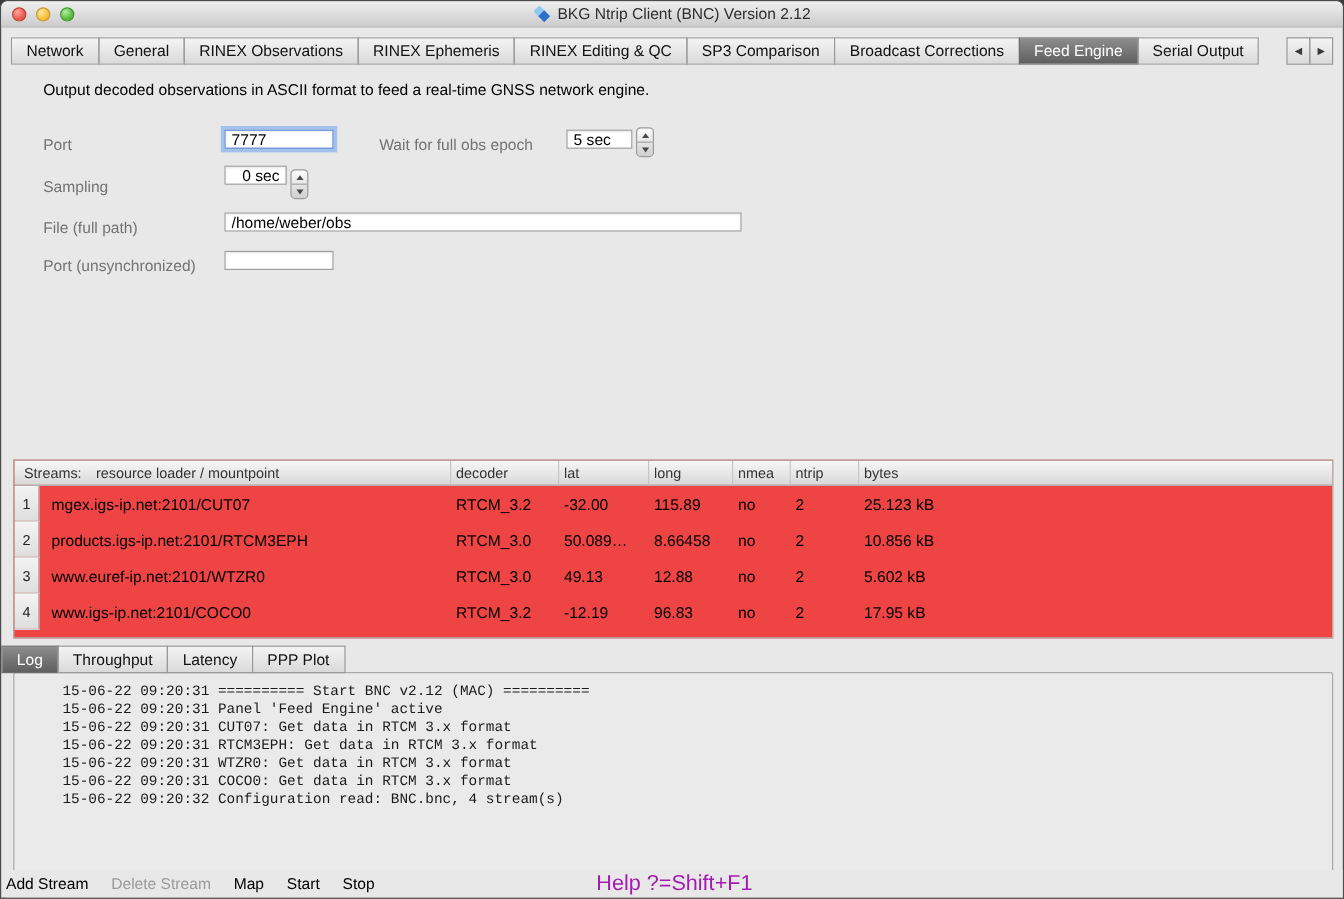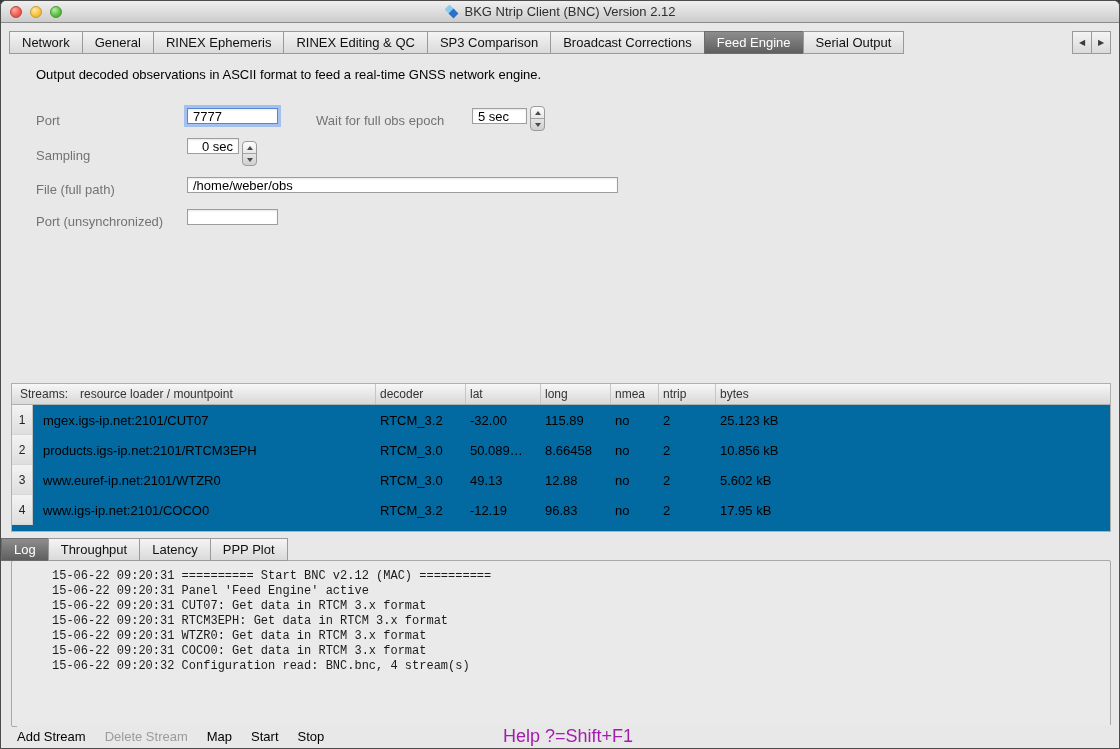--- a/index.html
+++ b/index.html
@@ -43,21 +43,21 @@
   .tinput.focused { border:1px solid #5a86d0; box-shadow:0 0 0 3px rgba(108,158,240,0.55), inset 0 1px 2px rgba(0,0,0,0.08); }
   .spin { position:absolute; width:15px; height:25px; border:1px solid #9b9b9b; border-radius:4px;
           overflow:hidden; display:flex; flex-direction:column; background:linear-gradient(#fdfdfd,#cfcfcf); }
   .spin-btn { flex:1; display:flex; align-items:center; justify-content:center; }
   .spin-btn.up { border-bottom:1px solid #a3a3a3; }
   .arr-up   { width:0; height:0; border-left:3.5px solid transparent; border-right:3.5px solid transparent; border-bottom:4.5px solid #4a4a4a; }
   .arr-down { width:0; height:0; border-left:3.5px solid transparent; border-right:3.5px solid transparent; border-top:4.5px solid #4a4a4a; }
 
   
   .streams { position:absolute; left:10px; top:382px; width:1100px; height:149px;
-             background:#0369a1; border:1px solid #b0b0b0; overflow:hidden; }
+             background:#ef4444; border:1px solid #b0b0b0; overflow:hidden; }
   .thead { display:flex; height:21px; background:linear-gradient(#f7f7f7,#d8d8d8);
            border-bottom:1px solid #b0b0b0; font-size:12px; color:#333; }
   .hcell { border-right:1px solid #c6c6c6; display:flex; align-items:center; padding-left:4px; white-space:nowrap; overflow:hidden; }
   .hcell.col0 { width:364px; gap:12px; padding-left:8px; }
   .hcell.col1 { width:90px; } .hcell.col2 { width:75px; } .hcell.col3 { width:70px; }
   .hcell.col4 { width:48px; } .hcell.col5 { width:57px; } .hcell.col6 { flex:1; border-right:none; }
   .trow { display:flex; height:30px; align-items:stretch; font-size:13px; color:#000; }
   .cell { display:flex; align-items:center; white-space:nowrap; overflow:hidden; }
   .cell.num { width:21px; background:linear-gradient(#f3f3f3,#dedede); border-right:1px solid #c2c2c2;
               border-bottom:1px solid #d6d6d6; justify-content:center; font-size:12px; color:#222; }
@@ -70,21 +70,21 @@
   .cell.col6 { flex:1; padding-left:4px; }
 
   
   .log-tabs { position:absolute; top:537px; left:0; width:1004px; display:flex; justify-content:flex-start; z-index:2; }
   .logpanel { position:absolute; left:10px; top:559px; width:1100px; height:167px;
               border:1px solid #a9a9a9; background:#eaeaea; border-radius:2px; }
   .log-lines { position:absolute; left:8px; top:8px; font-family:"Liberation Mono","DejaVu Sans Mono",monospace;
                font-size:12px; line-height:15px; color:#1a1a1a; white-space:pre;margin-left:32px; }
 
   
-  .bottombar { position:absolute; left:16px; right:0; bottom:0; height:23px; background:#e8e8e8;
+  .bottombar { position:absolute; left:4px; right:0; bottom:0; height:23px; background:#e8e8e8;
                display:flex; align-items:center; padding-left:0; }
   #bottom-buttons { display:flex; align-items:center; }
   .bbtn { font-size:13px; color:#000; margin-right:19px; white-space:nowrap; cursor:default; }
   .bbtn.disabled { color:#9b9b9b; }
   .help { position:absolute; left:50%; transform:translateX(-50%); font-size:18px; color:#a21caf; }
 </style>
 </head>
 <body>
 
 <div class="window">
@@ -101,20 +101,21 @@
         <rect x="5" y="5" width="7" height="7" transform="rotate(45 8.5 8.5)" fill="#2a72c8"></rect>
       </svg>
       <span>BKG Ntrip Client (BNC) Version 2.12</span>
     </div>
   </div>
 
   <div class="tabbar">
     <div id="main-tabs" class="tabs-row">
         <div class="tab">Network</div>
         <div class="tab">General</div>
+        <div class="tab">RINEX Observations</div>
         <div class="tab">RINEX Ephemeris</div>
         <div class="tab">RINEX Editing &amp; QC</div>
         <div class="tab">SP3 Comparison</div>
         <div class="tab">Broadcast Corrections</div>
         <div class="tab selected">Feed Engine</div>
         <div class="tab">Serial Output</div>
       </div>
     <div class="tab-scroll">
       <span class="scroll-btn">◀</span>
       <span class="scroll-btn">▶</span>

